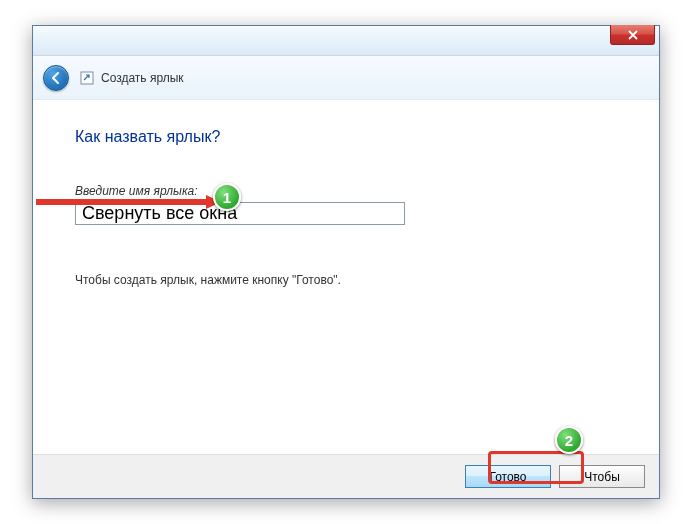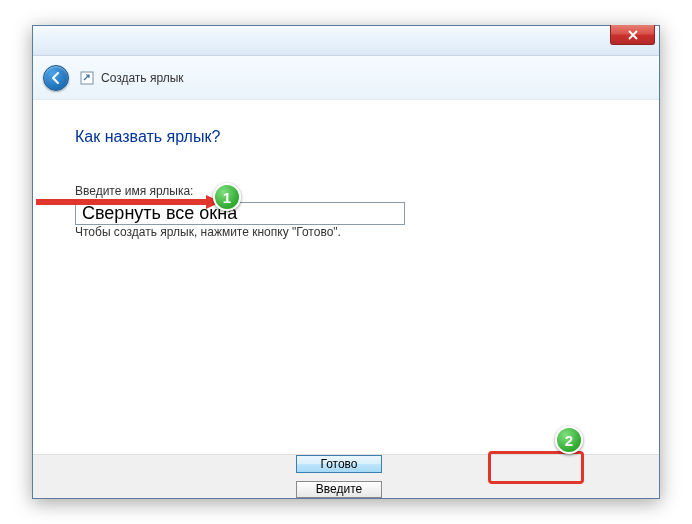--- a/index.html
+++ b/index.html
@@ -88,48 +88,49 @@
     height: 370px;
   }
   .heading {
     color: #003399;
     font-size: 16px;
     margin-bottom: 38px;
   }
   .field-label {
     color: #333;
     margin-bottom: 4px;
+    font-style: italic;
   }
   .text-input {
     width: 330px;
     height: 23px;
     border: 1px solid #8c9bab;
     padding: 2px 6px;
     font-family: inherit;
     font-size: 18px;
     background: #fff;
     outline: none;
   }
   .hint {
+    margin-top: 48px;
     color: #333;
   }
   .footer {
     position: absolute;
     bottom: 0;
     left: 0;
     right: 0;
     height: 44px;
     background: #f0f0f0;
     border-top: 1px solid #dfdfdf;
     display: flex;
     align-items: center;
     justify-content: flex-end;
     padding-right: 14px;
     gap: 8px;
-    flex-direction: column;
   }
   .btn {
     min-width: 86px;
     height: 23px;
     border: 1px solid #8a8a8a;
     background: linear-gradient(to bottom, #fefefe, #e8e8e8);
     font-family: inherit;
     font-size: 12px;
     cursor: pointer;
     padding: 0 12px;
@@ -205,21 +206,21 @@
     <div class="field-label">Введите имя ярлыка:</div>
     <input type="text" class="text-input" value="Свернуть все окна" style="">
     <div class="hint">Чтобы создать ярлык, нажмите кнопку "Готово".</div>
   </div>
 
   <div class="footer">
     <button class="btn btn-primary">
       <span>Готово</span>
     </button>
     <button class="btn">
-      <span>Введите</span>
+      <span>Чтобы</span>
     </button>
   </div>
 
 </div>
 
 <svg class="red-arrow" style="left:36px; top:195px;" width="185" height="14">
   <line x1="0" y1="7" x2="170" y2="7" stroke="#e0362c" stroke-width="6"></line>
   <polygon points="170,0 185,7 170,14" fill="#e0362c"></polygon>
 </svg>
 <div class="marker" style="left:213px; top:183px;">1</div>

